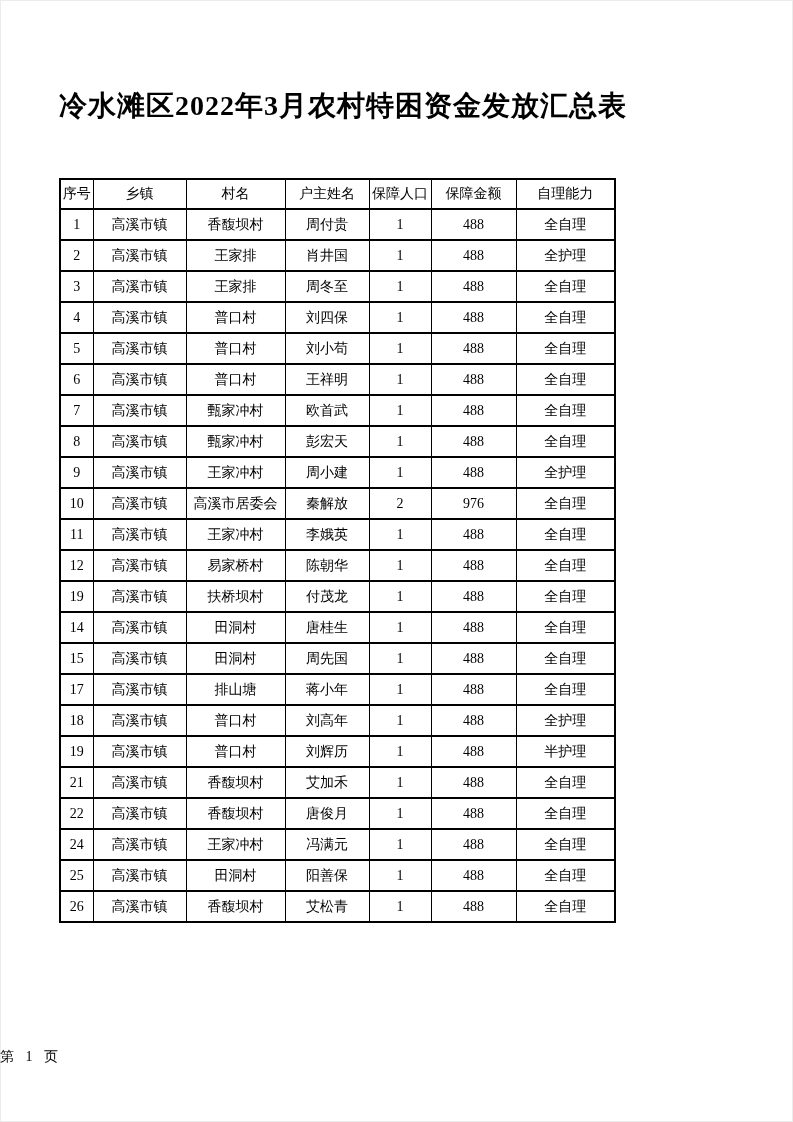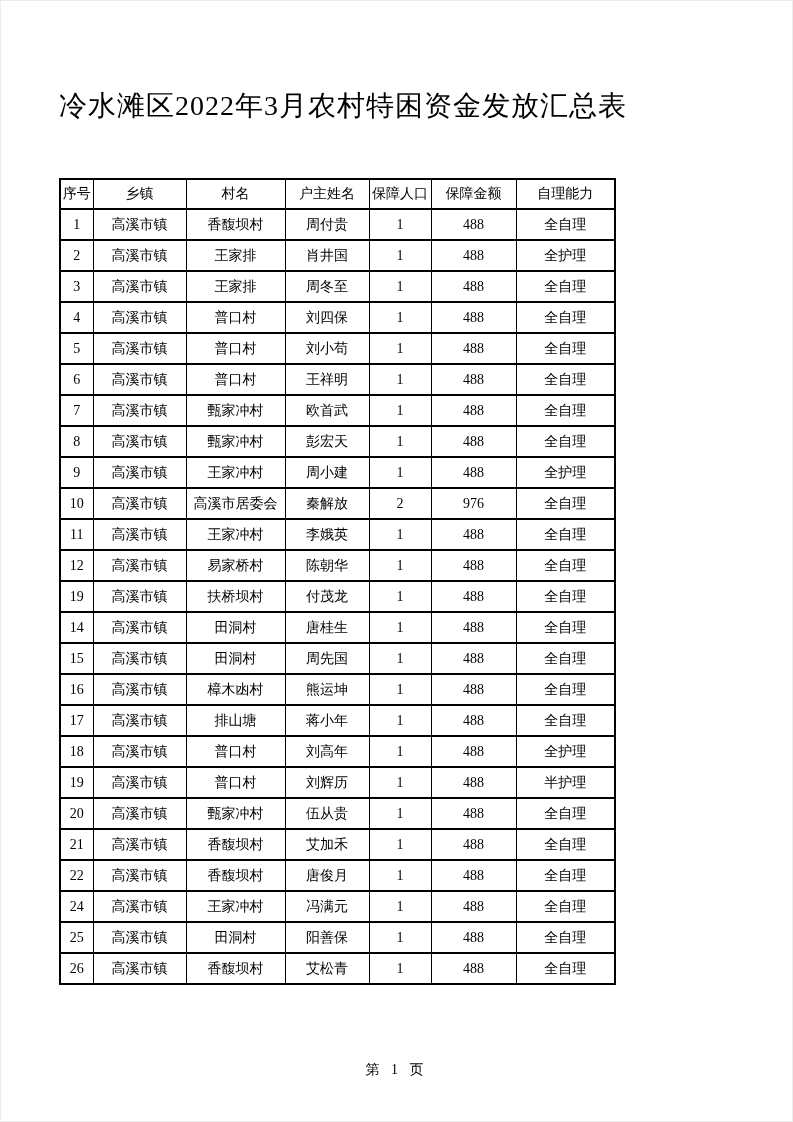--- a/index.html
+++ b/index.html
@@ -23,21 +23,21 @@
   }
   .title {
     position: absolute;
     left: 59px;
     top: 86px;
     width: 555px;
     margin: 0;
     text-align: center;
     font-size: 28px;
     line-height: 40px;
-    font-weight: normal;
+    font-weight: bold;
     letter-spacing: 1px;
     white-space: nowrap;
   }
   table.summary {
     position: absolute;
     left: 59px;
     top: 146px;
     width: 555px;
     border-collapse: collapse;
     table-layout: fixed;
@@ -61,24 +61,22 @@
     height: 28px;
   }
   table.summary tbody td {
     height: 29px;
   }
   .footer {
     position: absolute;
     left: 0;
     top: 1048px;
     width: 793px;
-    text-align: center;
     font-size: 14px;
     letter-spacing: 4px;
-    margin-top: 13px;
   }
 </style>
 </head>
 <body>
 
 <div class="page">
 
   <h1 class="title">冷水滩区2022年3月农村特困资金发放汇总表</h1>
 
   <table class="summary">
@@ -232,29 +230,20 @@
         <tr>
     <td>15</td>
     <td>高溪市镇</td>
     <td>田洞村</td>
     <td>周先国</td>
     <td>1</td>
     <td>488</td>
     <td>全自理</td>
   </tr>
         <tr>
-    <td>16</td>
-    <td>高溪市镇</td>
-    <td>樟木凼村</td>
-    <td>熊运坤</td>
-    <td>1</td>
-    <td>488</td>
-    <td>全自理</td>
-  </tr>
-        <tr>
     <td>17</td>
     <td>高溪市镇</td>
     <td>排山塘</td>
     <td>蒋小年</td>
     <td>1</td>
     <td>488</td>
     <td>全自理</td>
   </tr>
         <tr>
     <td>18</td>
@@ -268,29 +257,20 @@
         <tr>
     <td>19</td>
     <td>高溪市镇</td>
     <td>普口村</td>
     <td>刘辉历</td>
     <td>1</td>
     <td>488</td>
     <td>半护理</td>
   </tr>
         <tr>
-    <td>20</td>
-    <td>高溪市镇</td>
-    <td>甄家冲村</td>
-    <td>伍从贵</td>
-    <td>1</td>
-    <td>488</td>
-    <td>全自理</td>
-  </tr>
-        <tr>
     <td>21</td>
     <td>高溪市镇</td>
     <td>香馥坝村</td>
     <td>艾加禾</td>
     <td>1</td>
     <td>488</td>
     <td>全自理</td>
   </tr>
         <tr>
     <td>22</td>

